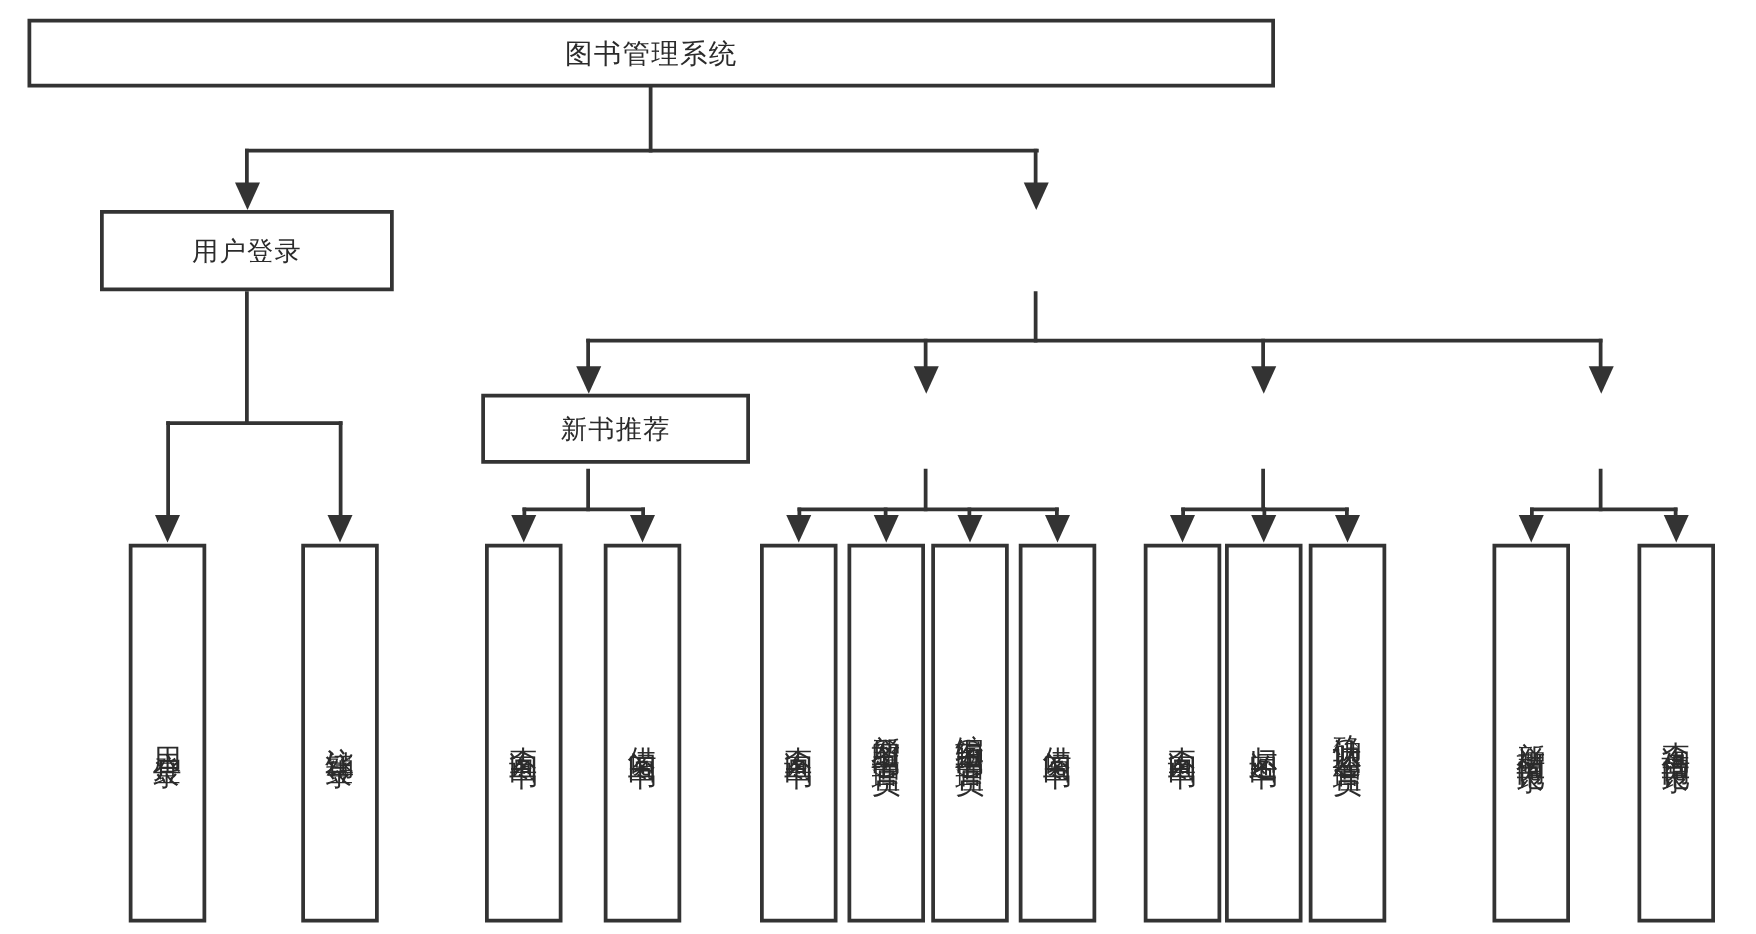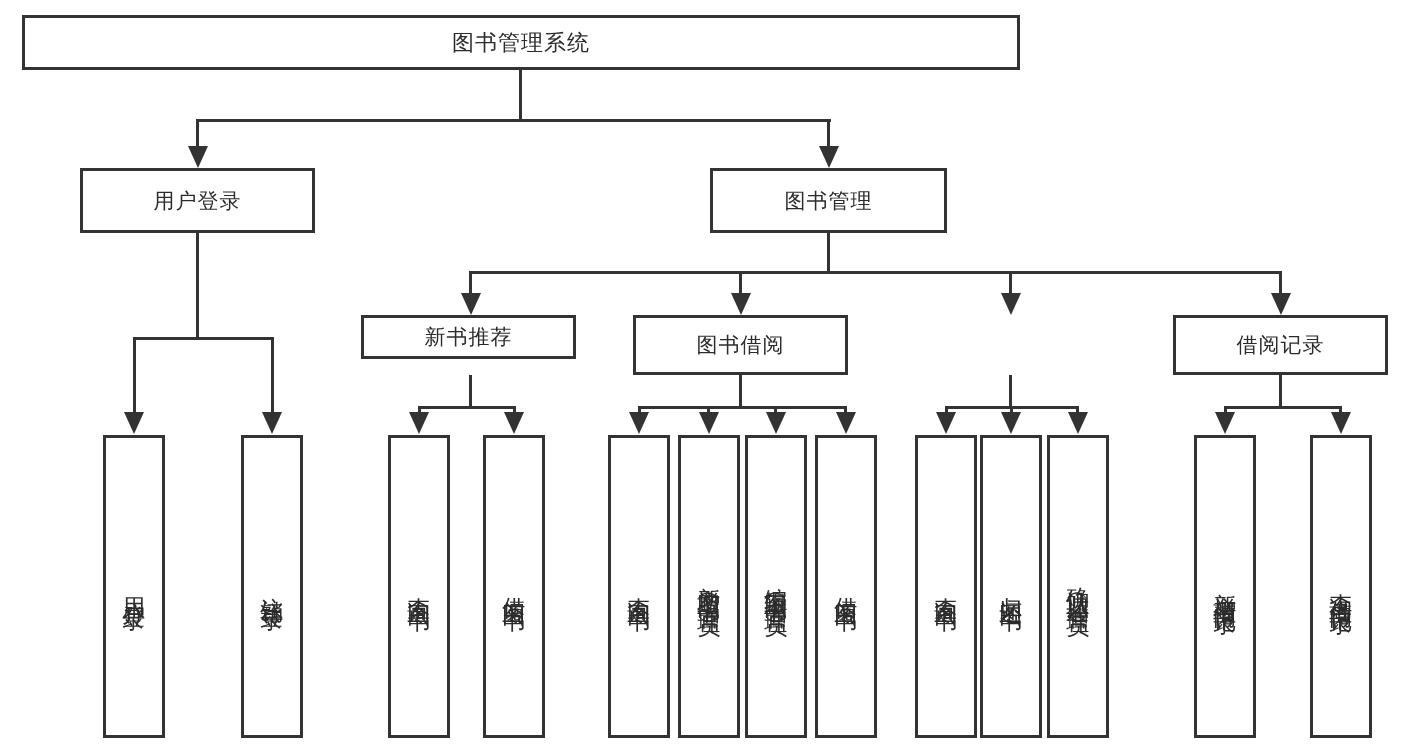--- a/index.html
+++ b/index.html
@@ -64,50 +64,41 @@
   <div class="vline" style="left:519px;top:68px;height:54px"></div>
   <div class="hline" style="left:196px;top:119px;width:635px"></div>
   <div class="vline" style="left:196px;top:119px;height:33px"></div>
   <div class="arrow" style="left:188px;top:146px"></div>
   <div class="vline" style="left:827px;top:119px;height:33px"></div>
   <div class="arrow" style="left:819px;top:146px"></div>
 
   <div class="box hnode" style="left:80px;top:168px;width:235px;height:65px">
     <span>用户登录</span>
   </div>
-  <div class="box hnode" style="left:710px;top:168px;width:237px;height:65px">
-    <span>图书管理</span>
-  </div>
 
   <div class="vline" style="left:196px;top:233px;height:107px"></div>
   <div class="hline" style="left:133px;top:337px;width:141px"></div>
   <div class="vline" style="left:133px;top:337px;height:76px"></div>
   <div class="arrow" style="left:124px;top:412px"></div>
   <div class="vline" style="left:271px;top:337px;height:76px"></div>
   <div class="arrow" style="left:262px;top:412px"></div>
 
   <div class="vline" style="left:827px;top:233px;height:41px"></div>
   <div class="hline" style="left:469px;top:271px;width:813px"></div>
   <div class="vline" style="left:469px;top:271px;height:25px"></div>
   <div class="arrow" style="left:461px;top:293px"></div>
   <div class="vline" style="left:739px;top:271px;height:25px"></div>
   <div class="arrow" style="left:731px;top:293px"></div>
   <div class="vline" style="left:1009px;top:271px;height:25px"></div>
   <div class="arrow" style="left:1001px;top:293px"></div>
   <div class="vline" style="left:1279px;top:271px;height:25px"></div>
   <div class="arrow" style="left:1271px;top:293px"></div>
 
-  <div class="box hnode" style="left:361px;top:315px;width:215px;height:44px">
+  <div class="box hnode" style="left:385px;top:315px;width:215px;height:56px">
     <span>新书推荐</span>
-  </div>
-  <div class="box hnode" style="left:633px;top:315px;width:215px;height:60px">
-    <span>图书借阅</span>
-  </div>
-  <div class="box hnode" style="left:1173px;top:315px;width:215px;height:60px">
-    <span>借阅记录</span>
   </div>
 
   <div class="vline" style="left:469px;top:375px;height:34px"></div>
   <div class="hline" style="left:418px;top:406px;width:98px"></div>
   <div class="vline" style="left:418px;top:406px;height:8px"></div>
   <div class="arrow" style="left:409px;top:412px"></div>
   <div class="vline" style="left:513px;top:406px;height:8px"></div>
   <div class="arrow" style="left:504px;top:412px"></div>
 
   <div class="vline" style="left:739px;top:375px;height:34px"></div>

